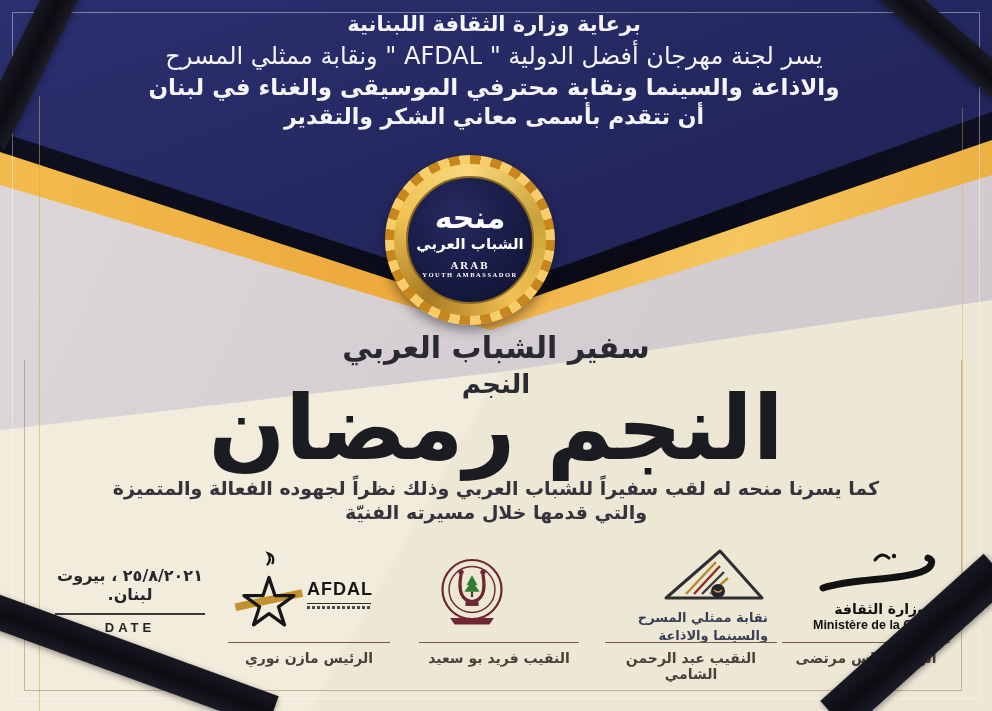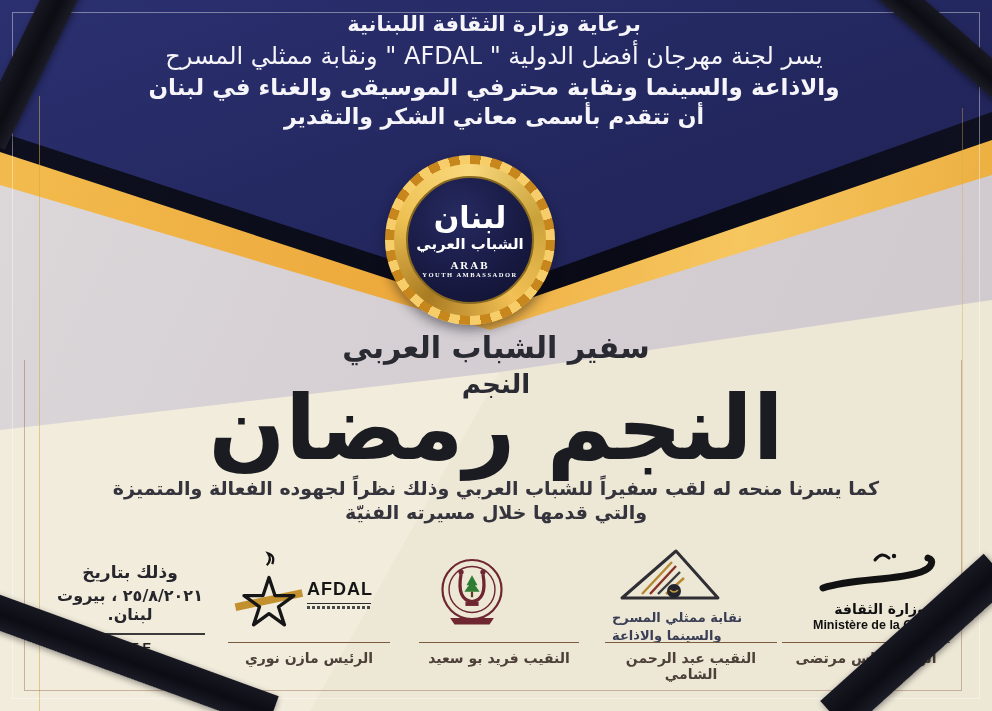--- a/index.html
+++ b/index.html
@@ -84,21 +84,21 @@
   .sig-theater  { left:605px; top:642px; width:172px; }
   .sig-ministry { left:782px; top:642px; width:168px; }
 
   .logo-afdal { left:233px; top:548px; width:165px; height:92px; display:flex; align-items:center; }
   .afdal-text { margin-left:2px; }
   .afdal-word { font-family:"Liberation Sans", sans-serif; font-size:18px; font-weight:700; color:#161616; letter-spacing:1px; }
   .afdal-sub  { width:64px; border-top:1.5px solid #2a2a2a; margin-top:3px; }
   .afdal-micro{ width:64px; height:3px; background:repeating-linear-gradient(90deg,#4a4a4a 0 3px, transparent 3px 5px); margin-top:2px; }
 
   .logo-music { left:437px; top:556px; width:70px; height:78px; }
-  .logo-theater { left:612px; top:546px; width:156px; text-align:left; }
+  .logo-theater { left:612px; top:546px; width:156px; text-align:right; }
   .theater-org { font-size:13px; font-weight:700; color:#3a3f55; line-height:1.25; margin-top:2px; }
   .logo-ministry { left:795px; top:550px; width:170px; text-align:center; color:#111; }
   .ministry-ar { font-size:14px; font-weight:700; letter-spacing:3px; margin-top:1px; }
   .ministry-fr { font-family:"Liberation Sans", sans-serif; font-size:12.5px; font-weight:700; margin-top:1px; }
 
   
   .ribbon { position:absolute; z-index:30; background:linear-gradient(180deg,#181822 0%, #0c0c13 55%, #1c1c27 100%);
             box-shadow:0 2px 6px rgba(0,0,0,.4); }
   .ribbon-tl { width:190px; height:34px; left:-64px; top:40px;  transform:rotate(-64deg); }
   .ribbon-tr { width:170px; height:30px; left:862px; top:24px;  transform:rotate(41deg); }
@@ -124,37 +124,36 @@
     <div class="l0">برعاية وزارة الثقافة اللبنانية</div>
     <div class="l1">يسر لجنة مهرجان أفضل الدولية " AFDAL " ونقابة ممثلي المسرح</div>
     <div class="l2">والاذاعة والسينما ونقابة محترفي الموسيقى والغناء في لبنان</div>
     <div class="l3">أن تتقدم بأسمى معاني الشكر والتقدير</div>
   </div>
 
   <div class="seal">
     <div class="seal-scallop"></div>
     <div class="seal-ring"></div>
     <div class="seal-inner">
-      <div class="seal-ar1" dir="rtl">لبنان</div>
+      <div class="seal-ar1" dir="rtl">منحه</div>
       <div class="seal-ar2" dir="rtl">الشباب العربي</div>
       <div class="seal-en1">ARAB</div>
       <div class="seal-en2">YOUTH AMBASSADOR</div>
     </div>
   </div>
 
   <div class="middle" dir="rtl">
     <div class="mid-title">سفير الشباب العربي</div>
     <div class="mid-honorific">النجم</div>
     <div class="mid-name">النجم رمضان</div>
     <div class="mid-body">كما يسرنا منحه له لقب سفيراً للشباب العربي وذلك نظراً لجهوده الفعالة والمتميزة</div>
     <div class="mid-body2">والتي قدمها خلال مسيرته الفنيّة</div>
   </div>
 
   <div class="fcol date-box">
-    <div class="date-intro" dir="rtl">وذلك بتاريخ</div>
     <div class="date-value" dir="rtl">٢٥/٨/٢٠٢١ ، بيروت لبنان.</div>
     <div class="date-line"></div>
     <div class="date-label">DATE</div>
   </div>
 
   <div class="fcol logo-afdal">
     <svg width="72" height="86" viewBox="0 0 64 78">
       <path d="M30 13 q5 -5 1 -11 q7 2 4 10" stroke="#141414" stroke-width="2" fill="none"></path>
       <rect x="1" y="41" width="62" height="7" fill="#c2912e" transform="rotate(-12 32 45)"></rect>
       <path d="M32 24 L37.4 40.4 L54.6 40.4 L40.6 50.6 L46 67 L32 56.8 L18 67 L23.4 50.6 L9.4 40.4 L26.6 40.4 Z" fill="none" stroke="#161616" stroke-width="3" stroke-linejoin="round"></path>

